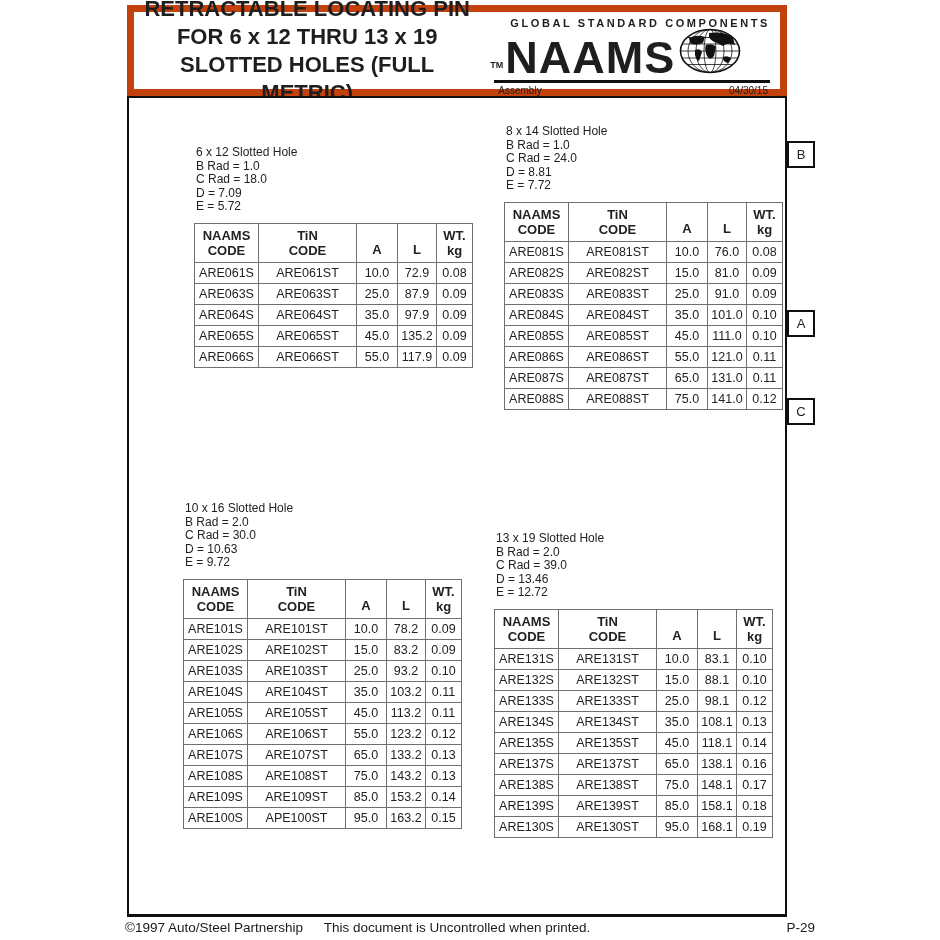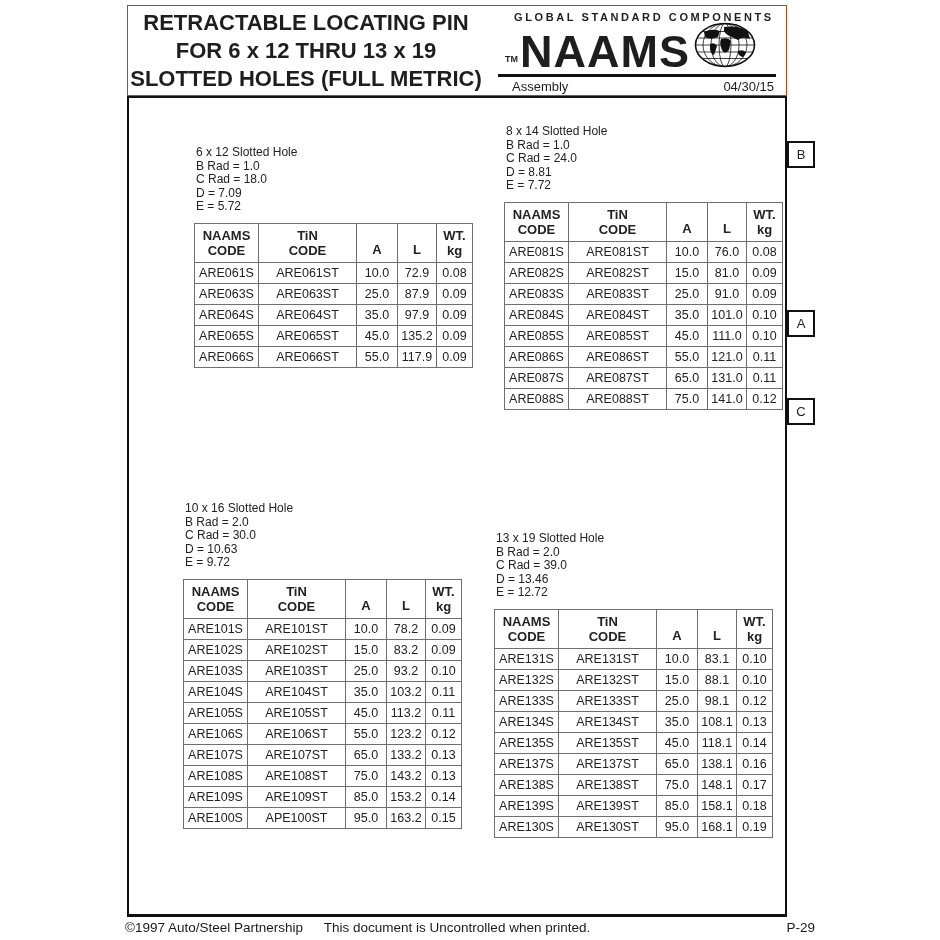--- a/index.html
+++ b/index.html
@@ -1,29 +1,29 @@
 <!DOCTYPE html>
 <html><head>
 <meta charset="utf-8">
 <style>
   * { margin:0; padding:0; box-sizing:border-box; }
   html,body { width:940px; height:940px; background:#ffffff; font-family:"Liberation Sans", sans-serif; color:#1e1e1e; }
   .page { position:relative; width:940px; height:940px; background:#fff; overflow:hidden; }
 
   
-  .header-box { position:absolute; left:127px; top:5px; width:660px; height:91px; border:1px solid #c2410c; display:flex; background:#fff; }
+  .header-box { position:absolute; left:127px; top:5px; width:660px; height:91px; border:7px solid #c2410c; display:flex; background:#fff; }
   .title-area { width:356px; display:flex; flex-direction:column; justify-content:center; text-align:center; font-weight:bold; font-size:22px; line-height:28px; letter-spacing:0px; }
   .logo-area { flex:1; position:relative; padding:5px 10px 3px 6px; }
   .tagline { font-weight:bold; font-size:11px; letter-spacing:2.6px; white-space:nowrap; margin-left:24px; }
   .brand-row { display:flex; align-items:flex-end; margin-top:-3px; }
-  .tm { font-size:9px; font-weight:bold; margin:0 2px 10px 15px; }
+  .tm { font-size:9px; font-weight:bold; margin:0 2px 10px 4px; }
   .brand-name { font-size:45px; font-weight:bold; letter-spacing:1px; line-height:44px; }
   .globe { margin:2px 0 2px 4px; }
   .brand-rule { border:none; border-top:3px solid #101010; margin:0 0 2px 8px; }
-  .subtitle-row { display:flex; justify-content:space-between; margin-left:22px; padding-right:2px; font-size:13px; }
+  .subtitle-row { display:flex; justify-content:space-between; margin-left:12px; padding-right:2px; font-size:10px; }
 
   
   .main-box { position:absolute; left:127px; top:96px; width:660px; height:821px; border:2px solid #101010; border-bottom-width:3px; background:#fff; }
 
   
   .side-label { position:absolute; left:787px; width:28px; height:27px; border:2px solid #101010; background:#fff; display:flex; align-items:center; justify-content:center; font-size:13px; color:#222; }
   .side-b { top:141px; } .side-a { top:310px; } .side-c { top:398px; }
 
   
   .group { position:absolute;padding-left:21px; }

